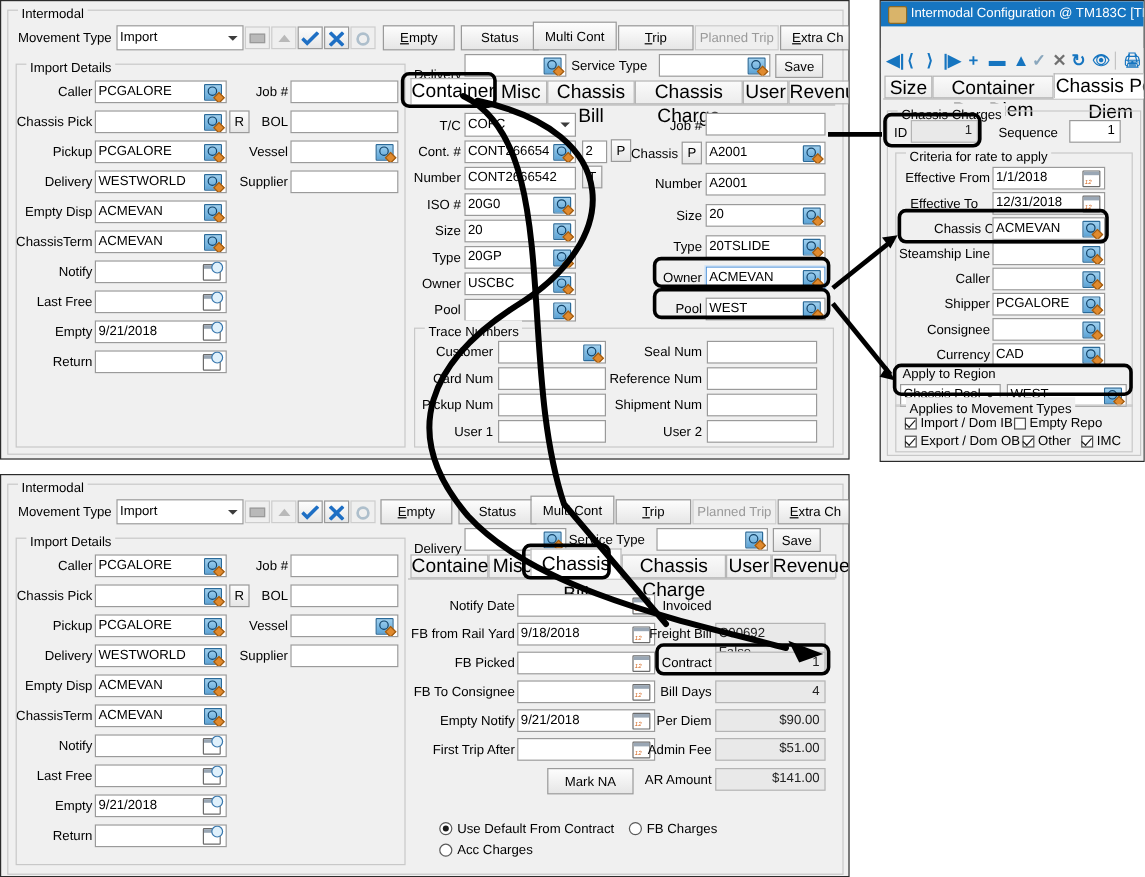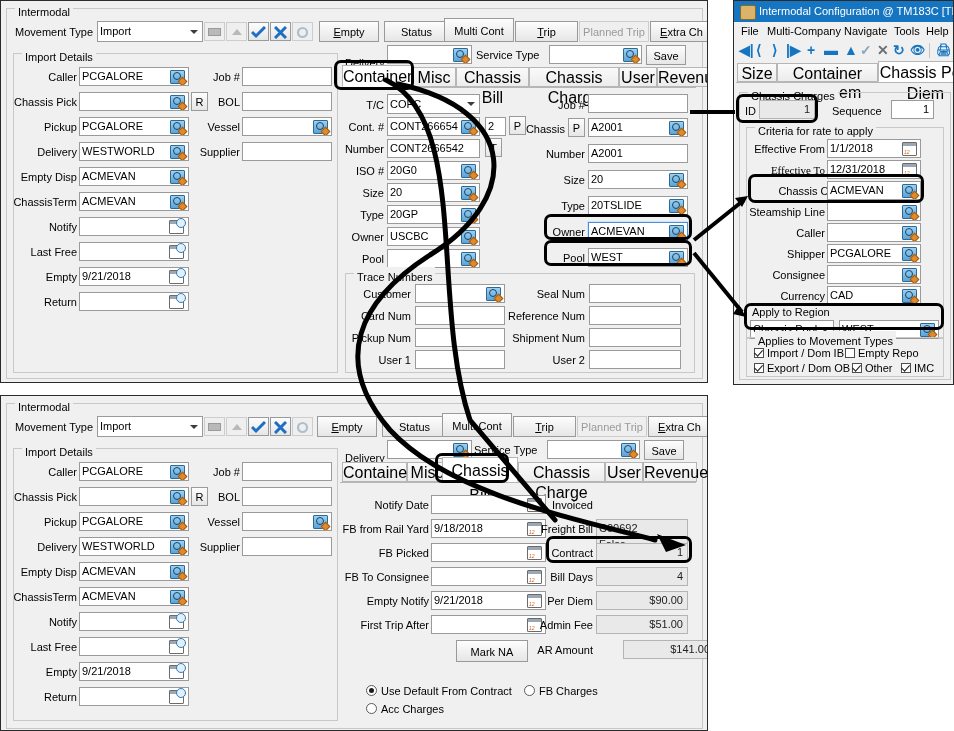--- a/index.html
+++ b/index.html
@@ -225,27 +225,20 @@
 
 <div class="mark" style="left:334px;top:60px;width:80px;height:30px;"></div>
 <div class="mark" style="left:544px;top:214px;width:148px;height:26px;"></div>
 <div class="mark" style="left:544px;top:240px;width:148px;height:26px;"></div>
 
 <div class="win" style="left:733px;top:0;width:221px;height:385px;background:#f0f0f0;">
   <div class="tbar">
     <span class="app"></span>
     <span class="ttl">Intermodal Configuration @ TM183C [TMWIN</span>
   </div>
-  <div class="menubar">
-    <span style="left:7px;">File</span>
-    <span style="left:33px;">Multi-Company</span>
-    <span style="left:110px;">Navigate</span>
-    <span style="left:160px;">Tools</span>
-    <span style="left:192px;">Help</span>
-  </div>
   <div class="tools">
     <span class="ti" style="left:5px;">◀|</span>
     <span class="ti" style="left:22px;">⟨</span>
     <span class="ti" style="left:38px;">⟩</span>
     <span class="ti" style="left:52px;">|▶</span>
     <span class="ti" style="left:73px;">+</span>
     <span class="ti" style="left:90px;">▬</span>
     <span class="ti" style="left:110px;">▲</span>
     <span class="ti" style="left:126px;color:#8aa7bd;">✓</span>
     <span class="ti" style="left:143px;color:#6f6f6f;">✕</span>
@@ -267,21 +260,21 @@
   <div class="fld ro num" style="left:25px;top:99px;width:56px;height:19px;"><span>1</span></div>
   <div class="lbl" style="left:98px;top:104px;">Sequence</div>
   <div class="fld num" style="left:157px;top:99px;width:43px;height:19px;"><span>1</span></div>
 
   <div class="grp" style="left:12px;top:126px;width:198px;height:212px;">
     <span class="cap">Criteria for rate to apply</span>
   </div>
 
   <div class="lbl r" style="left:15px;top:142px;width:76px;">Effective From</div>
   <div class="fld" style="left:93px;top:138px;width:94px;height:19px;"><span>1/1/2018</span><i class="ico cal" style="right:3px;"></i></div>
-  <div class="lbl r" style="left:15px;top:163px;width:76px;font-family:Liberation Serif, serif;">Effective To</div>
+  <div class="lbl r" style="left:5px;top:163px;width:76px;">Effective To</div>
   <div class="fld" style="left:93px;top:159px;width:94px;height:19px;"><span>12/31/2018</span><i class="ico cal" style="right:3px;"></i></div>
   <div class="lbl r" style="left:15px;top:184px;width:76px;padding-left:28px;">Chassis Owner</div>
   <div class="fld" style="left:93px;top:180px;width:94px;height:19px;"><span>ACMEVAN</span><i class="ico look" style="right:3px;"></i></div>
   <div class="lbl r" style="left:15px;top:205px;width:76px;">Steamship Line</div>
   <div class="fld" style="left:93px;top:201px;width:94px;height:19px;"><span></span><i class="ico look" style="right:3px;"></i></div>
   <div class="lbl r" style="left:15px;top:226px;width:76px;">Caller</div>
   <div class="fld" style="left:93px;top:222px;width:94px;height:19px;"><span></span><i class="ico look" style="right:3px;"></i></div>
   <div class="lbl r" style="left:15px;top:247px;width:76px;">Shipper</div>
   <div class="fld" style="left:93px;top:243px;width:94px;height:19px;"><span>PCGALORE</span><i class="ico look" style="right:3px;"></i></div>
   <div class="lbl r" style="left:15px;top:268px;width:76px;">Consignee</div>
@@ -420,21 +413,21 @@
   <div class="fld ro" style="left:595px;top:123px;width:92px;height:19px;"><span>C00692</span></div>
   <div class="lbl r" style="left:530px;top:151px;width:62px;">Contract</div>
   <div class="fld ro num" style="left:595px;top:147px;width:92px;height:19px;"><span>1</span></div>
   <div class="lbl r" style="left:530px;top:175px;width:62px;">Bill Days</div>
   <div class="fld ro num" style="left:595px;top:171px;width:92px;height:19px;"><span>4</span></div>
   <div class="lbl r" style="left:530px;top:199px;width:62px;">Per Diem</div>
   <div class="fld ro num" style="left:595px;top:195px;width:92px;height:19px;"><span>$90.00</span></div>
   <div class="lbl r" style="left:530px;top:223px;width:62px;">Admin Fee</div>
   <div class="fld ro num" style="left:595px;top:219px;width:92px;height:19px;"><span>$51.00</span></div>
   <div class="lbl r" style="left:524px;top:248px;width:68px;">AR Amount</div>
-  <div class="fld ro num" style="left:622px;top:244px;width:92px;height:19px;"><span>$141.00</span></div>
+  <div class="fld ro num" style="left:595px;top:244px;width:92px;height:19px;"><span>$141.00</span></div>
 
   <div class="btn" style="left:455px;top:244px;width:72px;height:22px;line-height:22px;">Mark NA</div>
 
   <span class="rb on" style="left:365px;top:289px;"></span>
   <span class="lbl" style="left:380px;top:289px;">Use Default From Contract</span>
   <span class="rb" style="left:523px;top:289px;"></span>
   <span class="lbl" style="left:538px;top:289px;">FB Charges</span>
   <span class="rb" style="left:365px;top:307px;"></span>
   <span class="lbl" style="left:380px;top:307px;">Acc Charges</span>
 </div>

